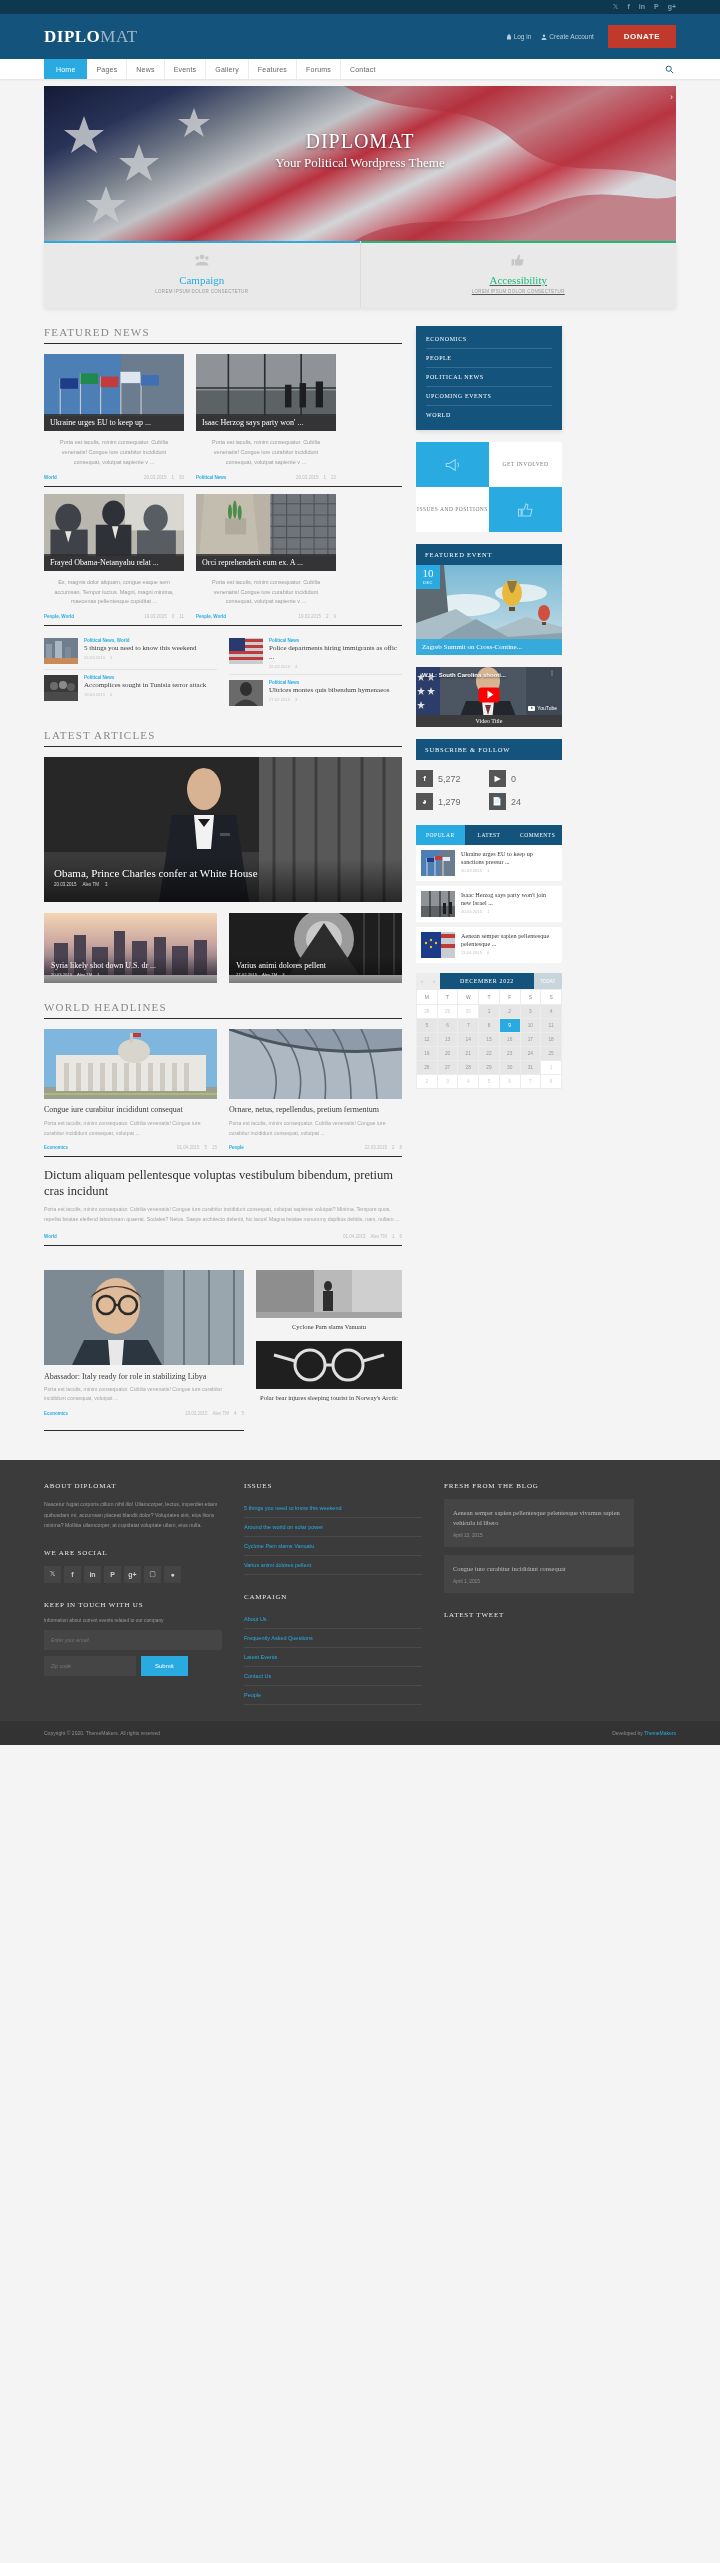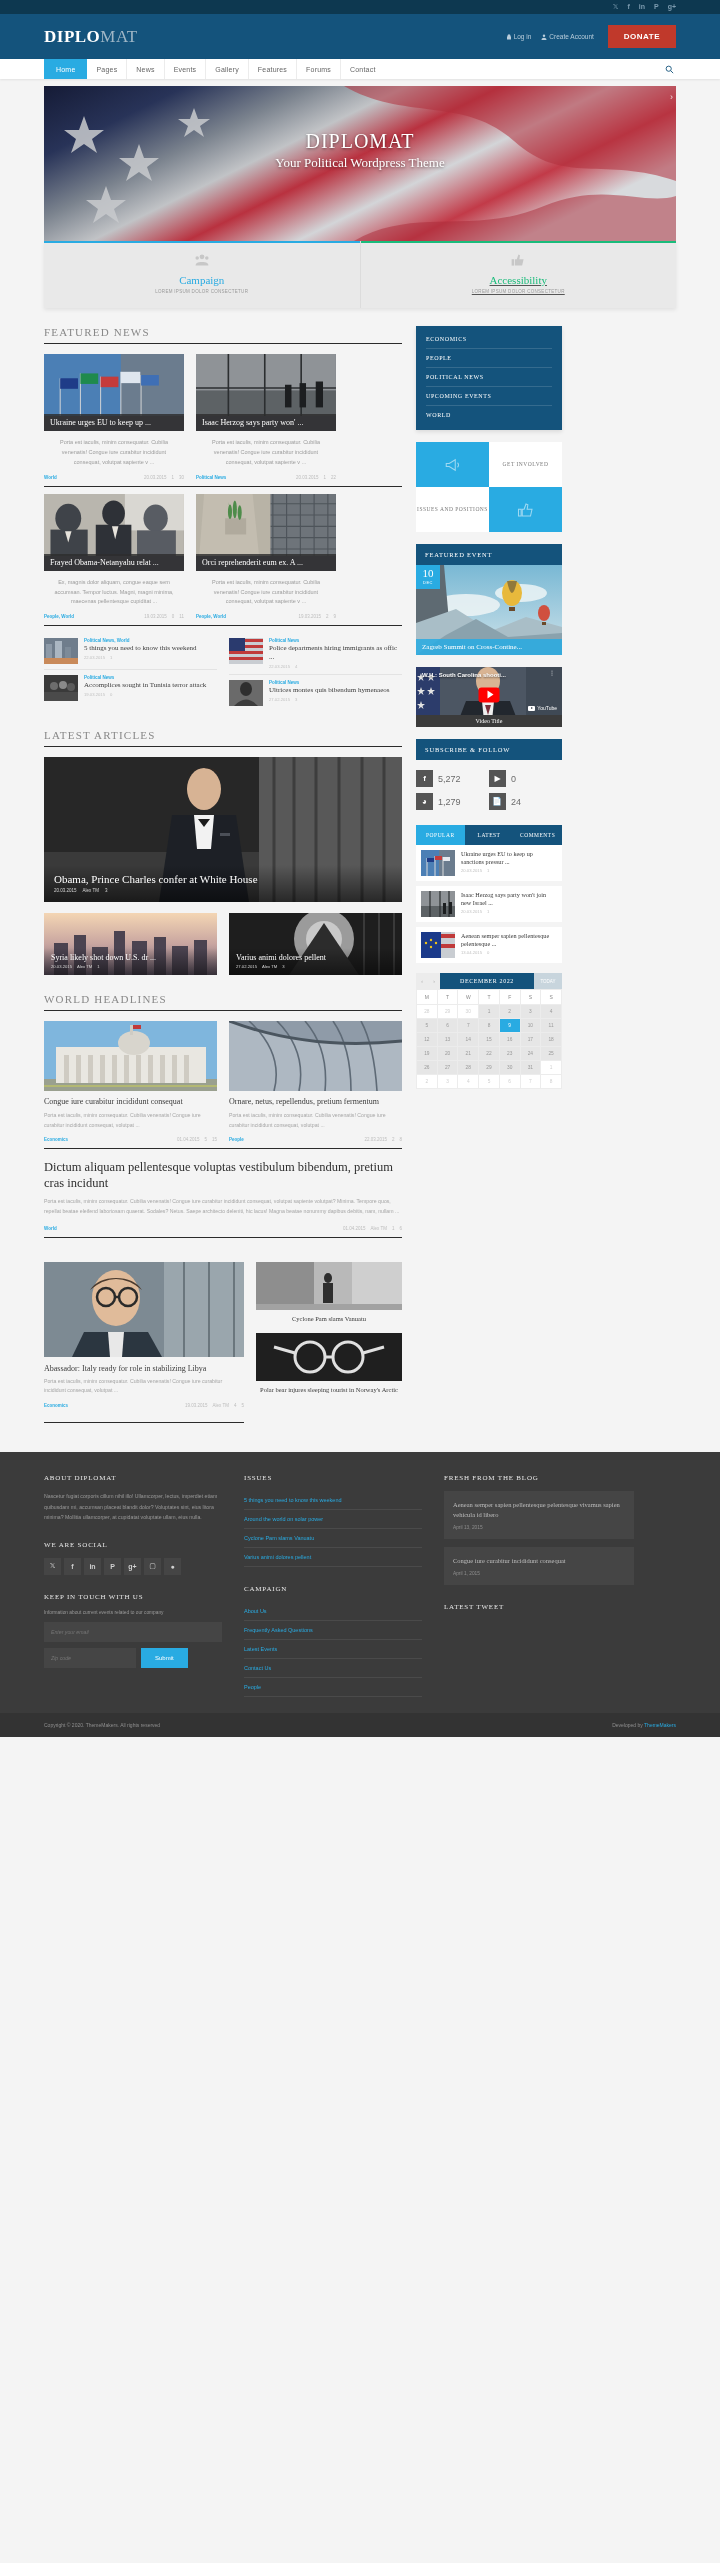--- a/index.html
+++ b/index.html
@@ -123,26 +123,26 @@
   .mini { display: flex; gap: 6px; padding: 5px 0; }
   .mini + .mini { border-top: 1px solid #e3e3e3; }
   .mini-img { width: 34px; height: 26px; flex: none; overflow: hidden; background: #889; }
   .mini-body { flex: 1; min-width: 0; }
   .mini-cat { color: #29abe2; font-size: 4.5px; font-weight: bold; }
   .mini-title { font-family: "Liberation Serif", serif; font-size: 7px; color: #3b3b3b; line-height: 1.25; margin-top: 1px; }
   .mini-meta { color: #c2c2c2; font-size: 4.2px; margin-top: 2px; display: flex; gap: 5px; }
 
   
   .big { position: relative; height: 145px; overflow: hidden; }
-  .big .overlay { position: absolute; left: 0; right: 0; bottom: 0; padding: 8px 10px 9px;
+  .big .overlay { position: absolute; left: 0; right: 0; bottom: 0; padding: 8px 10px 15px;
     background: linear-gradient(transparent, rgba(0,0,0,.55)); }
   .big .overlay h3 { font-family: "Liberation Serif", serif; color: #fff; font-size: 11px; font-weight: normal; }
   .big .overlay .m { color: #d5d5d5; font-size: 4.5px; margin-top: 3px; display: flex; gap: 6px; }
   .two { display: flex; gap: 12px; margin-top: 11px; }
-  .two .card { width: 173px; position: relative; height: 62px; overflow: hidden; }
+  .two .card { width: 173px; position: relative; height: 70px; overflow: hidden; }
   .two .card .overlay { position: absolute; left: 0; right: 0; bottom: 0; padding: 5px 7px 6px;
     background: linear-gradient(transparent, rgba(0,0,0,.5)); }
   .two .card .overlay h4 { font-family: "Liberation Serif", serif; color: #fff; font-size: 8px; font-weight: normal; }
   .two .card .overlay .m { color: #d5d5d5; font-size: 4.2px; margin-top: 2px; display: flex; gap: 5px; }
 
   
   .wh { display: flex; gap: 12px; }
   .wh .card { width: 173px; }
   .wh .card .img { height: 70px; overflow: hidden; background: #9aa; }
   .wh .card h4 { font-family: "Liberation Serif", serif; font-size: 8px; color: #3b3b3b; font-weight: normal;

